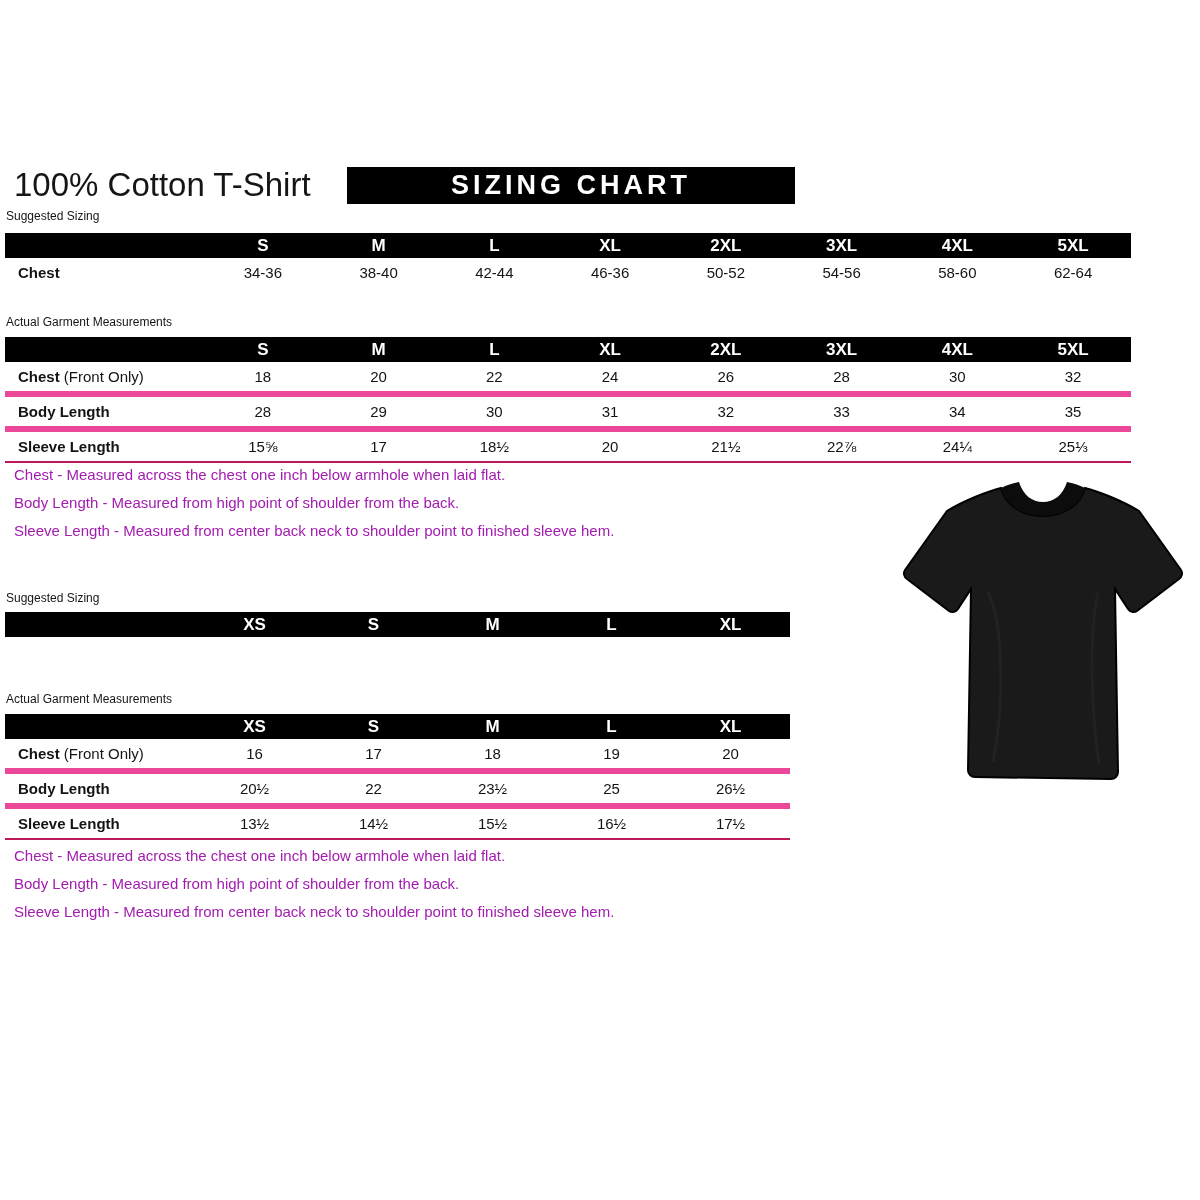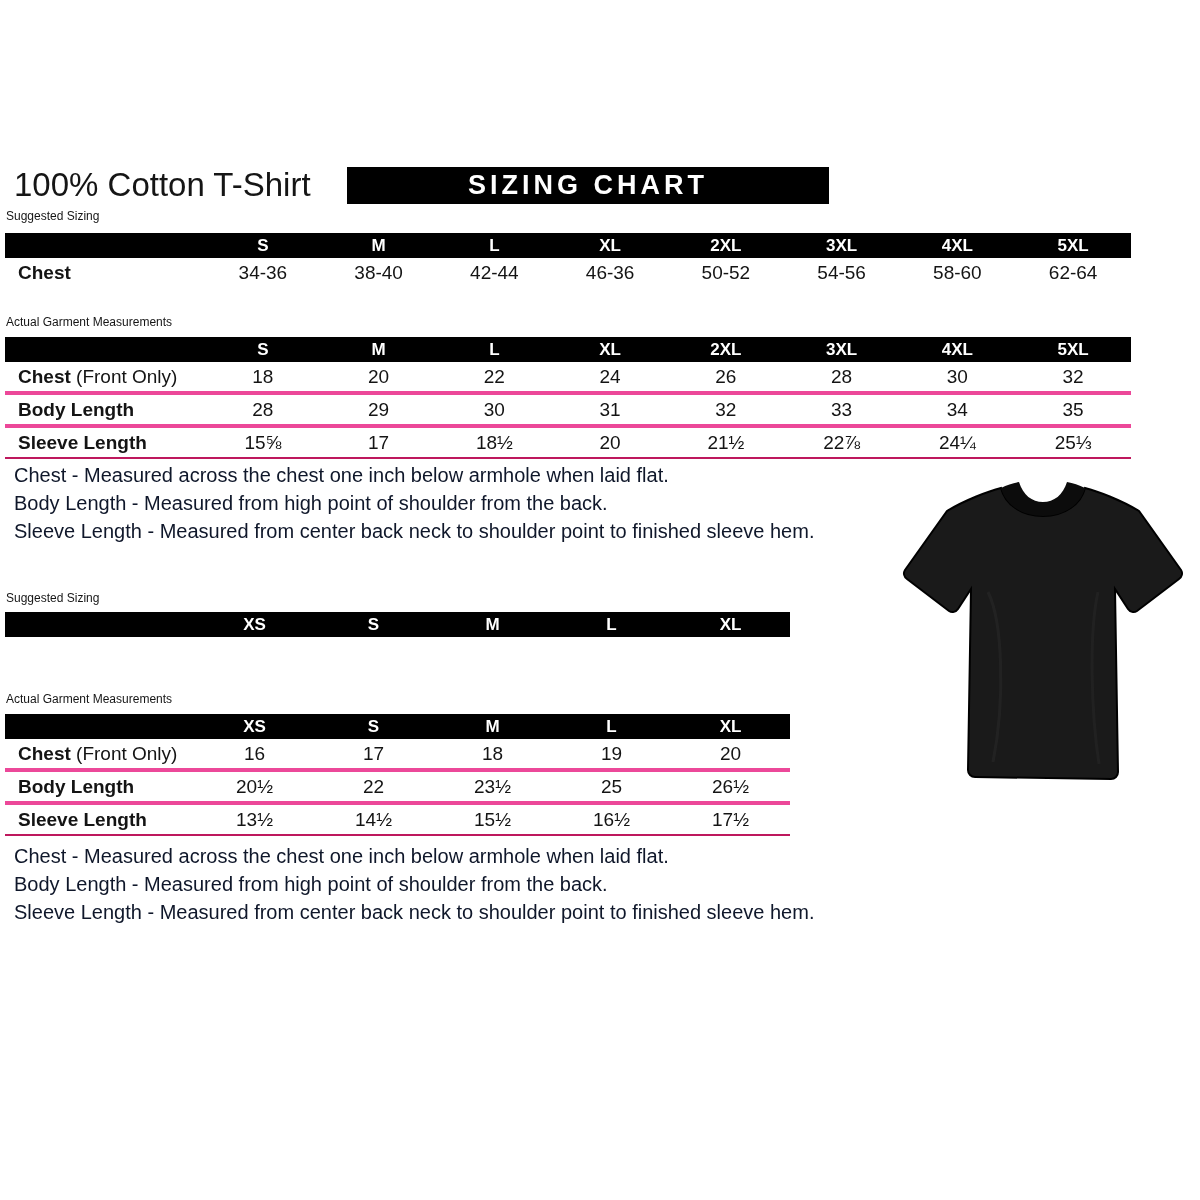--- a/index.html
+++ b/index.html
@@ -16,38 +16,38 @@
   }
   .section-heading { font-size:12px; color:#151515; white-space:nowrap; }
   .youth-title { font-size:25px; font-weight:bold; color:#0d0d0d; white-space:nowrap; }
 
   table.tbl { border-collapse:collapse; table-layout:fixed; }
   table.tbl th {
     background:#000; color:#fff; font-weight:bold; font-size:17px;
     height:25px; padding:0; text-align:center;
   }
   table.tbl td {
-    font-size:19px; color:#141414; text-align:center; padding:0; height:29px;
+    font-size:15px; color:#141414; text-align:center; padding:0; height:29px;
   }
   table.tbl td.rowlabel { text-align:left; padding-left:13px; font-weight:bold; white-space:nowrap; }
   table.tbl td.rowlabel .rest { font-weight:normal; }
-  tr.lined td { border-bottom:4px solid #ec4899; }
+  tr.lined td { border-bottom:6px solid #ec4899; }
   tr.lined-last td { border-bottom:2px solid #be185d; }
 
-  .note { font-size:20px; color:#0f172a; line-height:28px; white-space:nowrap; }
+  .note { font-size:15px; color:#a21caf; line-height:28px; white-space:nowrap; }
   .notes-block p { margin:0; }
 </style>
 </head>
 <body>
 
 <div class="page">
 
   <div class="abs page-title" style="left:14px; top:166px;">100% Cotton T-Shirt</div>
 
-  <div class="abs banner" style="left:347px; top:167px; width:482px; height:37px;">SIZING CHART</div>
+  <div class="abs banner" style="left:347px; top:167px; width:448px; height:37px;">SIZING CHART</div>
 
   <div class="abs section-heading" style="left:6px; top:209px;">Suggested Sizing</div>
 
   <table class="tbl abs" style="left:5px; top:233px; width:1126px;">
     <colgroup>
       <col style="width:200px">
         <col>
         <col>
         <col>
         <col>

